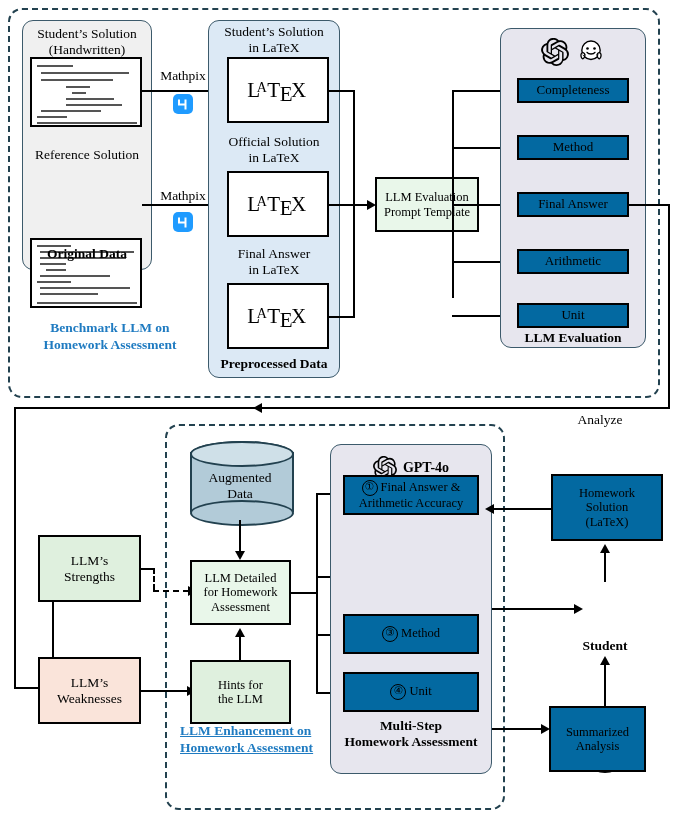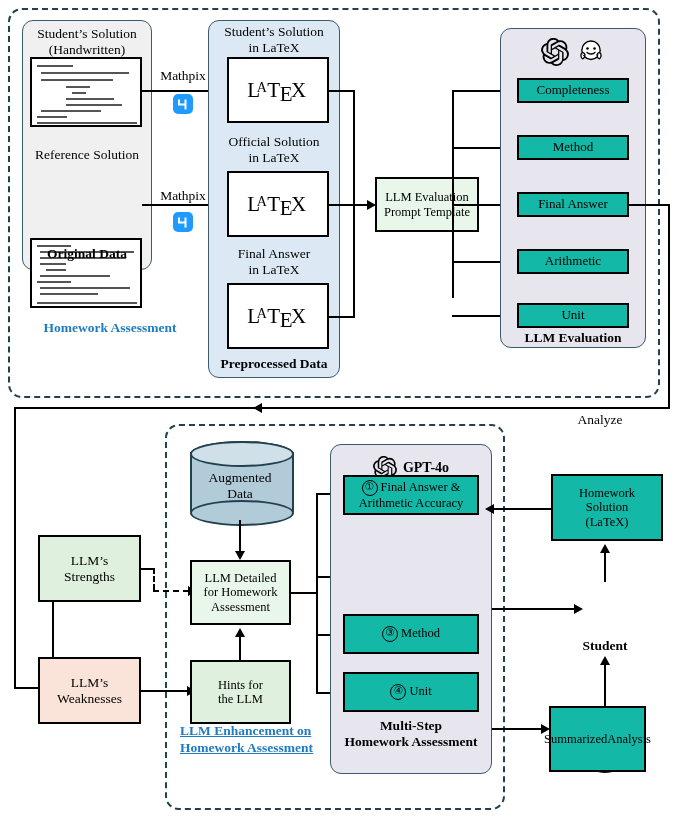--- a/index.html
+++ b/index.html
@@ -8,21 +8,21 @@
   .abs{position:absolute;box-sizing:border-box;}
   
   .region{border:2.5px dashed #22414f;border-radius:14px;background:transparent;}
   .region-label{color:#1f7bc1;font-weight:bold;font-size:13.5px;line-height:1.25;text-align:center;font-family:"Liberation Serif",serif;}
   
   .panel{border:1.3px solid #3c5a6b;border-radius:11px;}
   .panel-grey{background:#f0f0f0;}
   .panel-blue{background:#dce9f5;}
   .panel-lav{background:#e7e6ee;}
   
-  .box{border:2.2px solid #000;background:#14b8a6;display:flex;align-items:center;justify-content:center;text-align:center;line-height:1.15;}
+  .box{border:2.2px solid #000;background:#0369a1;display:flex;align-items:center;justify-content:center;text-align:center;line-height:1.15;}
   .box-green{background:#dff0de;}
   .box-peach{background:#fae4da;}
   .box-mint{background:#e9f7ea;}
   .t{font-size:13.5px;}
   .t12{font-size:12.5px;}
   .t13{font-size:13px;}
   .cap{font-size:13.5px;text-align:center;line-height:1.2;}
   .capb{font-weight:bold;font-size:13.5px;text-align:center;line-height:1.2;}
   .latex-box{border:2.6px solid #000;background:#fff;display:flex;align-items:center;justify-content:center;}
   .latex{font-family:"Liberation Serif",serif;font-size:21px;letter-spacing:-0.5px;white-space:nowrap;}
@@ -59,20 +59,21 @@
   svg{display:block;}
 </style>
 </head>
 <body>
 
 <div id="canvas">
 
   <div class="abs region" style="left:8px;top:8px;width:652px;height:390px;"></div>
 
   <div class="abs region-label" style="left:20px;top:320px;width:180px;">
+    <div>Benchmark LLM on</div>
     <div>Homework Assessment</div>
   </div>
 
   <div class="abs panel panel-grey" style="left:22px;top:20px;width:130px;height:250px;"></div>
 
   <div class="abs cap" style="left:24px;top:26px;width:126px;">
     <div>Student’s Solution</div>
     <div>(Handwritten)</div>
   </div>
 
@@ -343,21 +344,21 @@
 
   <div class="abs avatar" style="left:580px;top:583px;width:50px;height:50px;">
     <div class="av-head" style="left:17px;top:9px;width:16px;height:16px;"></div>
     <div class="av-body" style="left:10px;top:28px;width:30px;height:18px;"></div>
   </div>
   <div class="abs capb" style="left:570px;top:638px;width:70px;text-align:center;">Student</div>
 
   <div class="ln-v" style="left:604px;top:551px;height:31px;"></div>
   <div class="arrowhead ah-u" style="left:599.5px;top:544px;"></div>
 
-  <div class="abs box" style="left:549px;top:706px;width:97px;height:66px;flex-direction:row;">
+  <div class="abs box" style="left:549px;top:706px;width:97px;height:66px;flex-direction:column;">
     <span class="t12">Summarized</span>
     <span class="t12">Analysis</span>
   </div>
   <div class="ln-h" style="left:492px;top:728px;width:50px;"></div>
   <div class="arrowhead ah-r" style="left:541px;top:723.5px;"></div>
   <div class="ln-v" style="left:604px;top:663px;height:43px;"></div>
   <div class="arrowhead ah-u" style="left:599.5px;top:656px;"></div>
 
 </div>
 

